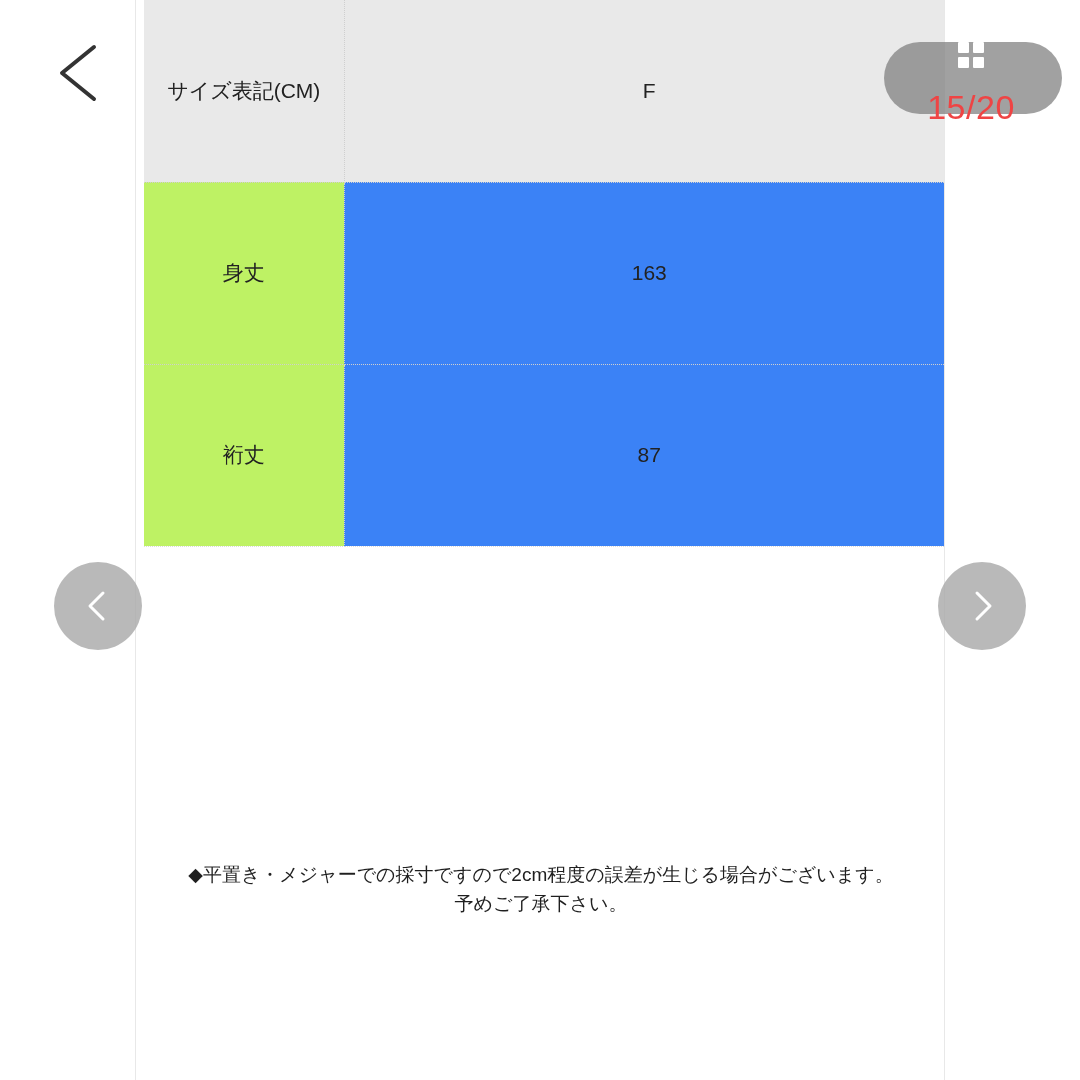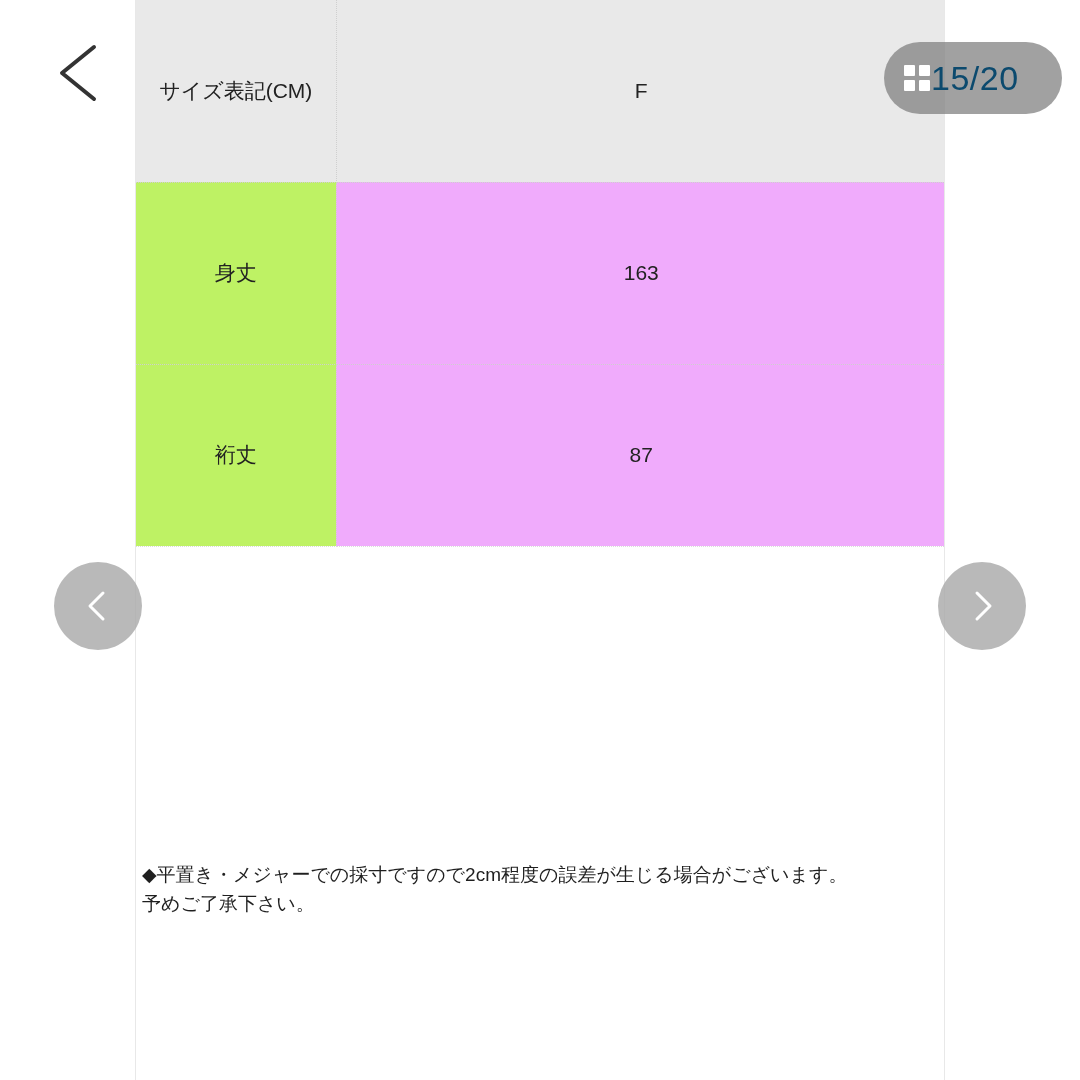--- a/index.html
+++ b/index.html
@@ -28,21 +28,21 @@
     width: 810px;
     height: 1080px;
     background: #ffffff;
     border-left: 1px solid #e8e8e8;
     border-right: 1px solid #e8e8e8;
     overflow: hidden;
   }
 
   .size-table {
     position: absolute;
-    left: 0;
+    left: 8px;
     top: 0;
     width: 810px;
     border-collapse: collapse;
     table-layout: fixed;
   }
   .size-table td {
     border-bottom: 1px dotted #cfcfcf;
     border-right: 1px dotted #cfcfcf;
     font-size: 21px;
     color: #222222;
@@ -59,37 +59,37 @@
   }
   .size-table td.label-col {
     width: 200px;
     background: #bef264;
   }
   .size-table tr.header-row td.label-col {
     background: #e9e9e9;
   }
   .size-table td.value-col {
     width: 610px;
-    background: #f0abfc;
+    background: #3b82f6;
     border-right: none;
   }
   .size-table tr.header-row td.value-col {
     background: #e9e9e9;
   }
   .size-table tr.last-data-row td {
     border-bottom: 1px dotted #dcdcdc;
     text-align: center;
   }
 
   .note {
     position: absolute;
     left: 0;
     top: 860px;
     width: 810px;
-    text-align: left;
+    text-align: center;
     font-size: 19px;
     line-height: 1.55;
     color: #1f1f1f;
     font-family: "Liberation Sans", "DejaVu Sans", sans-serif;
     padding: 0 6px;
   }
   .note-line2 { display: block; }
 
   
   .back-btn {
@@ -107,22 +107,23 @@
     position: absolute;
     right: 18px;
     top: 42px;
     height: 72px;
     min-width: 178px;
     padding: 0 24px 0 20px;
     background: rgba(125,125,125,0.72);
     border-radius: 36px;
     display: flex;
     align-items: center;
-    gap: 1px;
-    color: #0c4a6e;
+    gap: 20px;
+    color: #ef4444;
+    flex-direction: column;
   }
   .grid-icon {
     width: 26px;
     height: 26px;
     display: grid;
     grid-template-columns: 11px 11px;
     grid-template-rows: 11px 11px;
     gap: 4px;
   }
   .grid-icon i {

